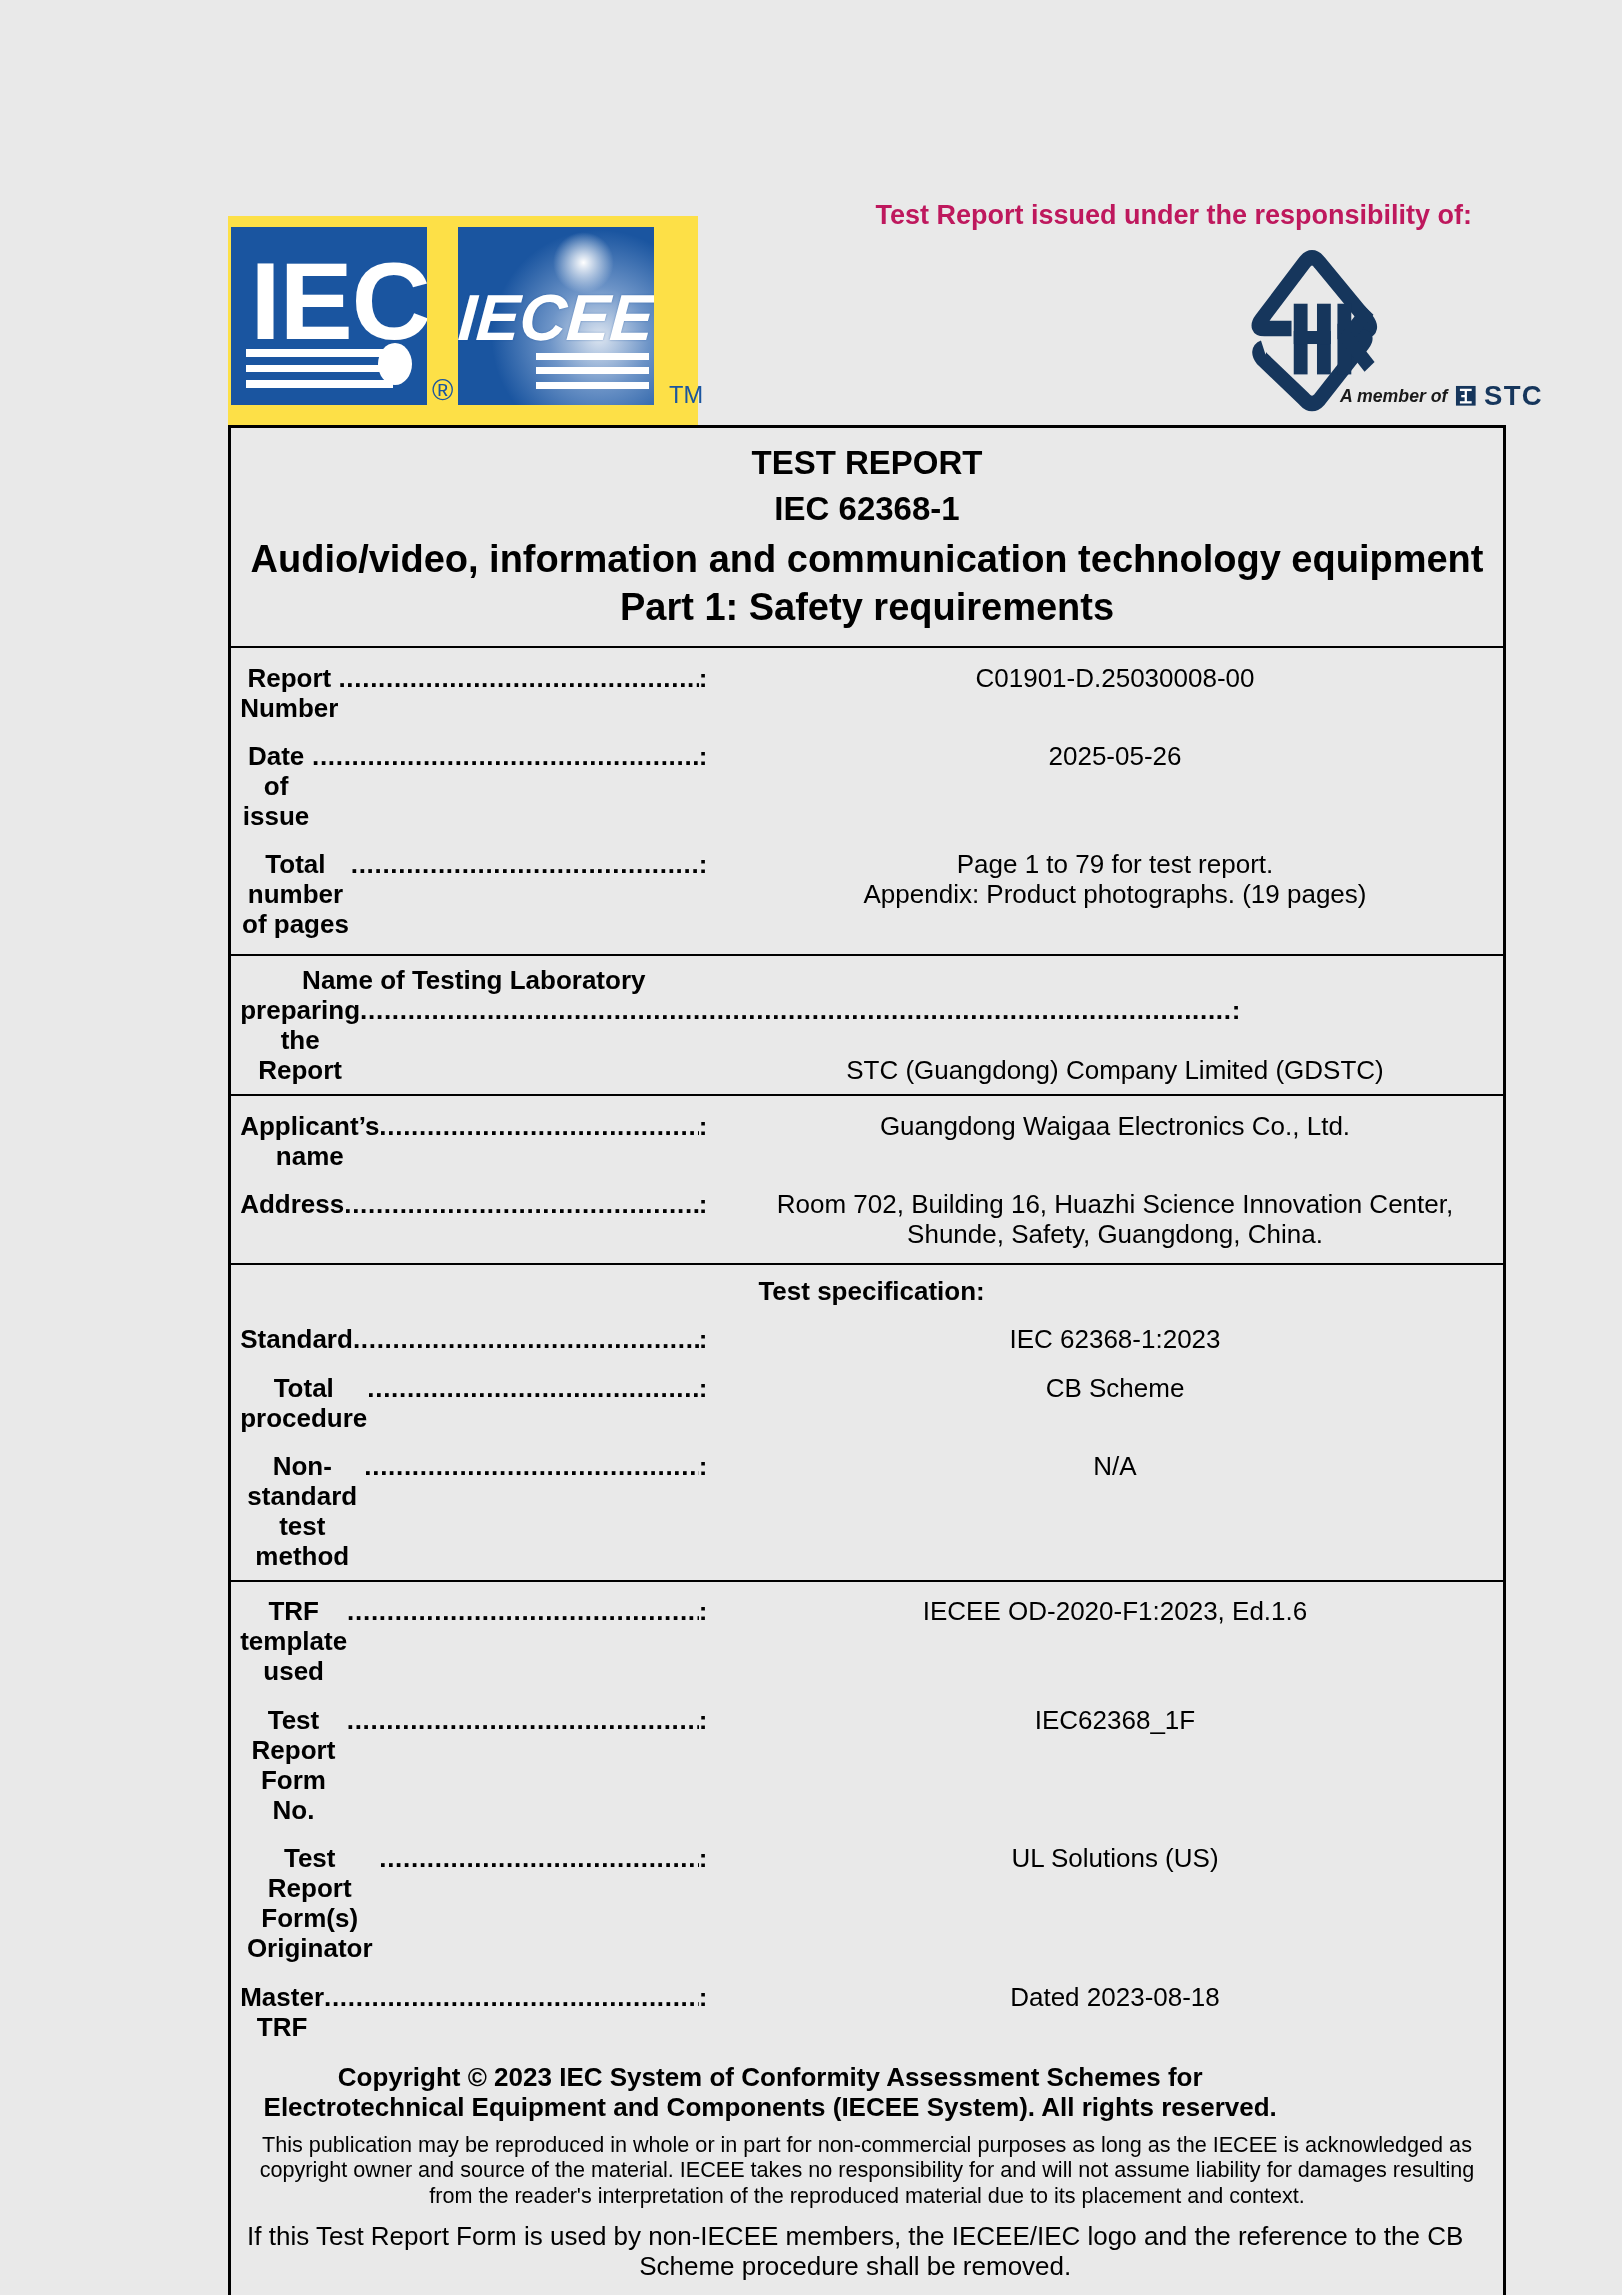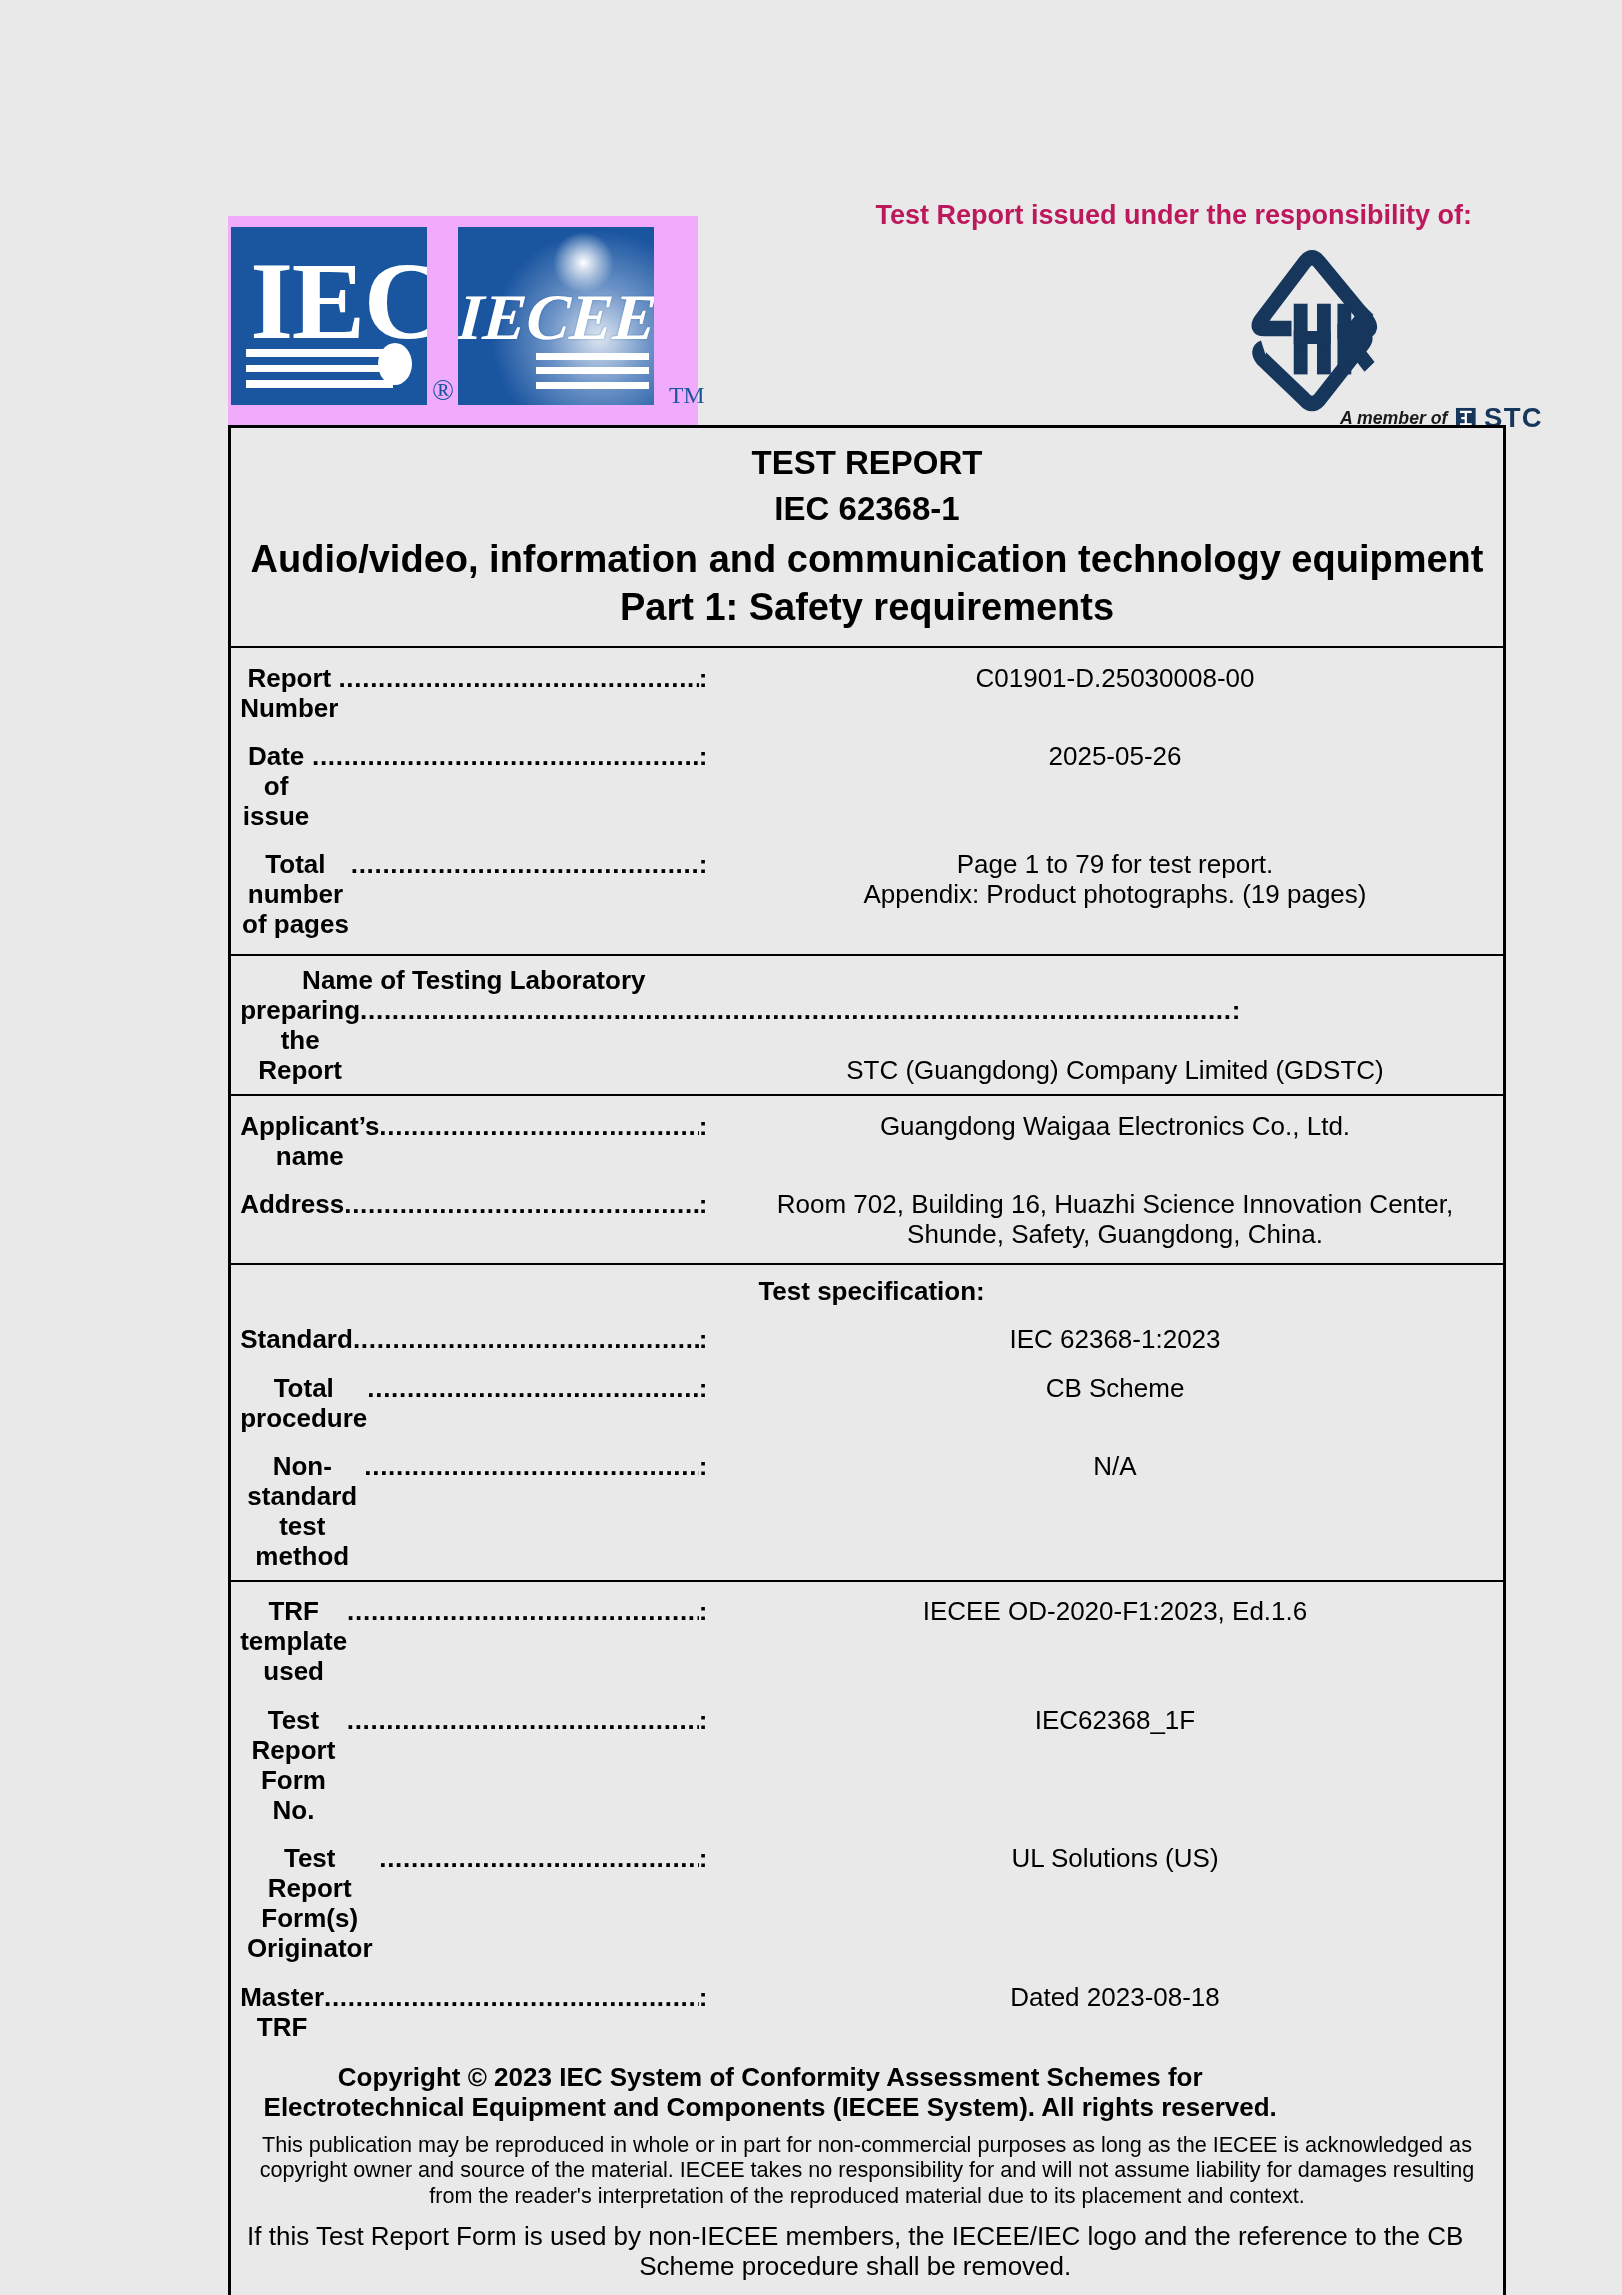--- a/index.html
+++ b/index.html
@@ -8,21 +8,21 @@
     background:#e9e9e9;
     font-family:"Liberation Sans", sans-serif;
     color:#000;
     position:relative;
   }
   .page { position:absolute; inset:0; }
 
   
   .brand-panel {
     position:absolute; left:228px; top:216px;
-    width:470px; height:240px; background:#f0abfc;font-family:Liberation Serif, serif;
+    width:470px; height:240px; background:#fde047;
   }
   .iec-box {
     position:absolute; left:2.6px; top:10.5px; width:196px; height:178px;
     background:#1a55a0; overflow:hidden;
   }
   .iec-word {
     color:#fff; font-weight:bold; font-size:110px; line-height:1;
     letter-spacing:-1.3px; margin:19.6px 0 0 19.6px;
   }
   .iec-bars { position:absolute; left:15.7px; bottom:17px; width:147px; }
@@ -59,21 +59,21 @@
   }
 
   
   .resp-text {
     position:absolute; top:200px; right:151px; width:720px;
     text-align:right; font-size:27px; font-weight:bold; color:#be185d;
     white-space:nowrap;
   }
   .hks-logo { position:absolute; left:1229px; top:238px; width:166px; height:186px; }
   .member-row {
-    position:absolute; left:1340px; top:402px;
+    position:absolute; left:1340px; top:380px;
     display:flex; align-items:center; gap:6.5px;
   }
   .member-text { font-size:17.7px; font-style:italic; font-weight:bold; color:#1a1a1a; }
   .stc-mark { width:23.6px; height:23.6px; }
   .stc-text { font-size:27.5px; font-weight:bold; color:#16365c; letter-spacing:1.3px; }
 
   
   .doc {
     position:absolute; left:228px; top:425px; width:1272px;
     border:3.3px solid #000; background:#e9e9e9;

